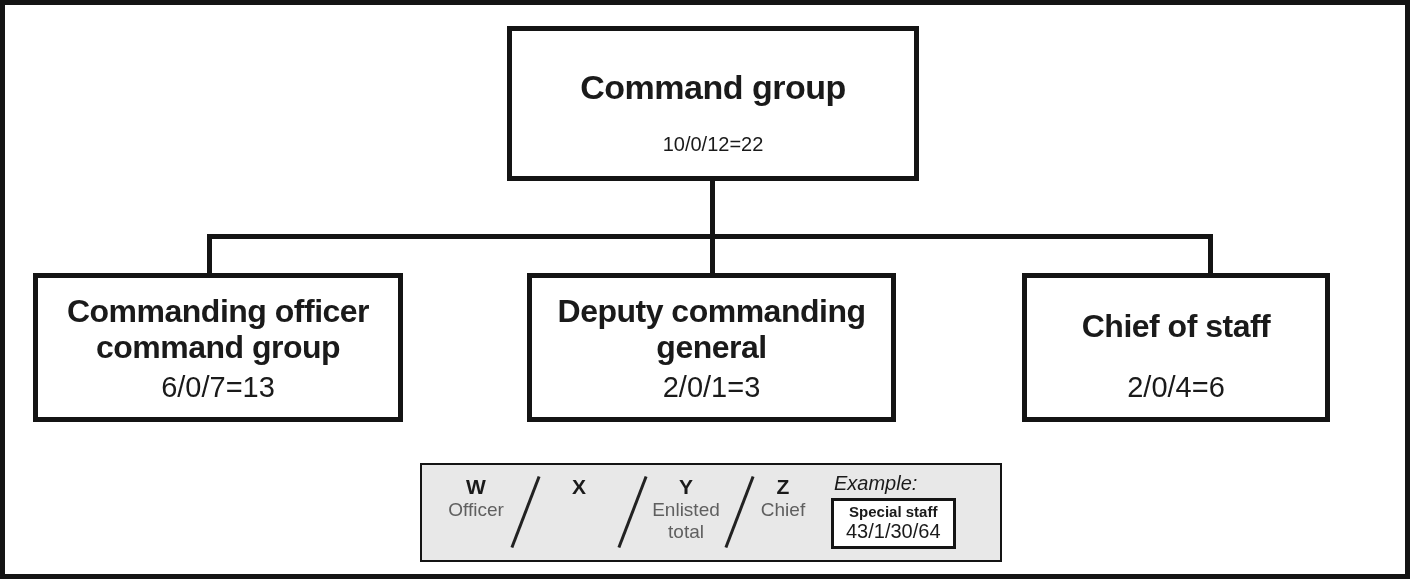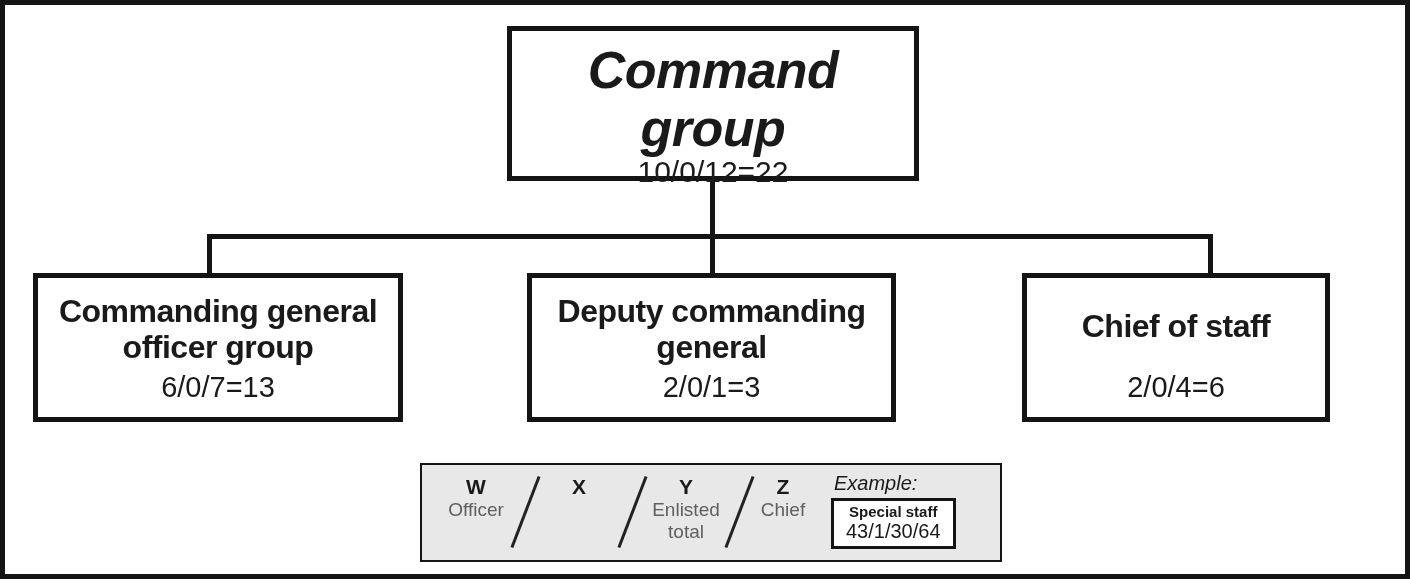--- a/index.html
+++ b/index.html
@@ -42,22 +42,22 @@
     letter-spacing: -0.5px;
   }
   .node .strength {
     line-height: 1;
   }
   .node-root {
     left: 502px; top: 21px;
     width: 412px; height: 155px;
     padding: 10px 6px 0 6px;
   }
-  .node-root .title { font-size: 52px; font-style: italic; }
-  .node-root .strength { font-size: 30px; margin-bottom: 22px; }
+  .node-root .title { font-size: 34px; }
+  .node-root .strength { font-size: 20px; margin-bottom: 22px; }
 
   .node-child {
     top: 268px;
     height: 149px;
     padding: 8px 6px 0 6px;
   }
   .node-child .title { font-size: 32px; }
   .node-child .strength { font-size: 29px; margin-bottom: 15px; }
   .node-child-1 { left: 28px;   width: 370px; }
   .node-child-2 { left: 522px;  width: 369px; }
@@ -161,21 +161,21 @@
   </div>
 
   <div class="line stem"></div>
   <div class="line hbar"></div>
   <div class="line drop1"></div>
   <div class="line drop2"></div>
   <div class="line drop3"></div>
 
   <div class="node node-child node-child-1">
     <div class="title-wrap">
-      <div class="title">Commanding general officer group</div>
+      <div class="title">Commanding officer command group</div>
     </div>
     <div class="strength">6/0/7=13</div>
   </div>
 
   <div class="node node-child node-child-2">
     <div class="title-wrap">
       <div class="title">Deputy commanding general</div>
     </div>
     <div class="strength">2/0/1=3</div>
   </div>

